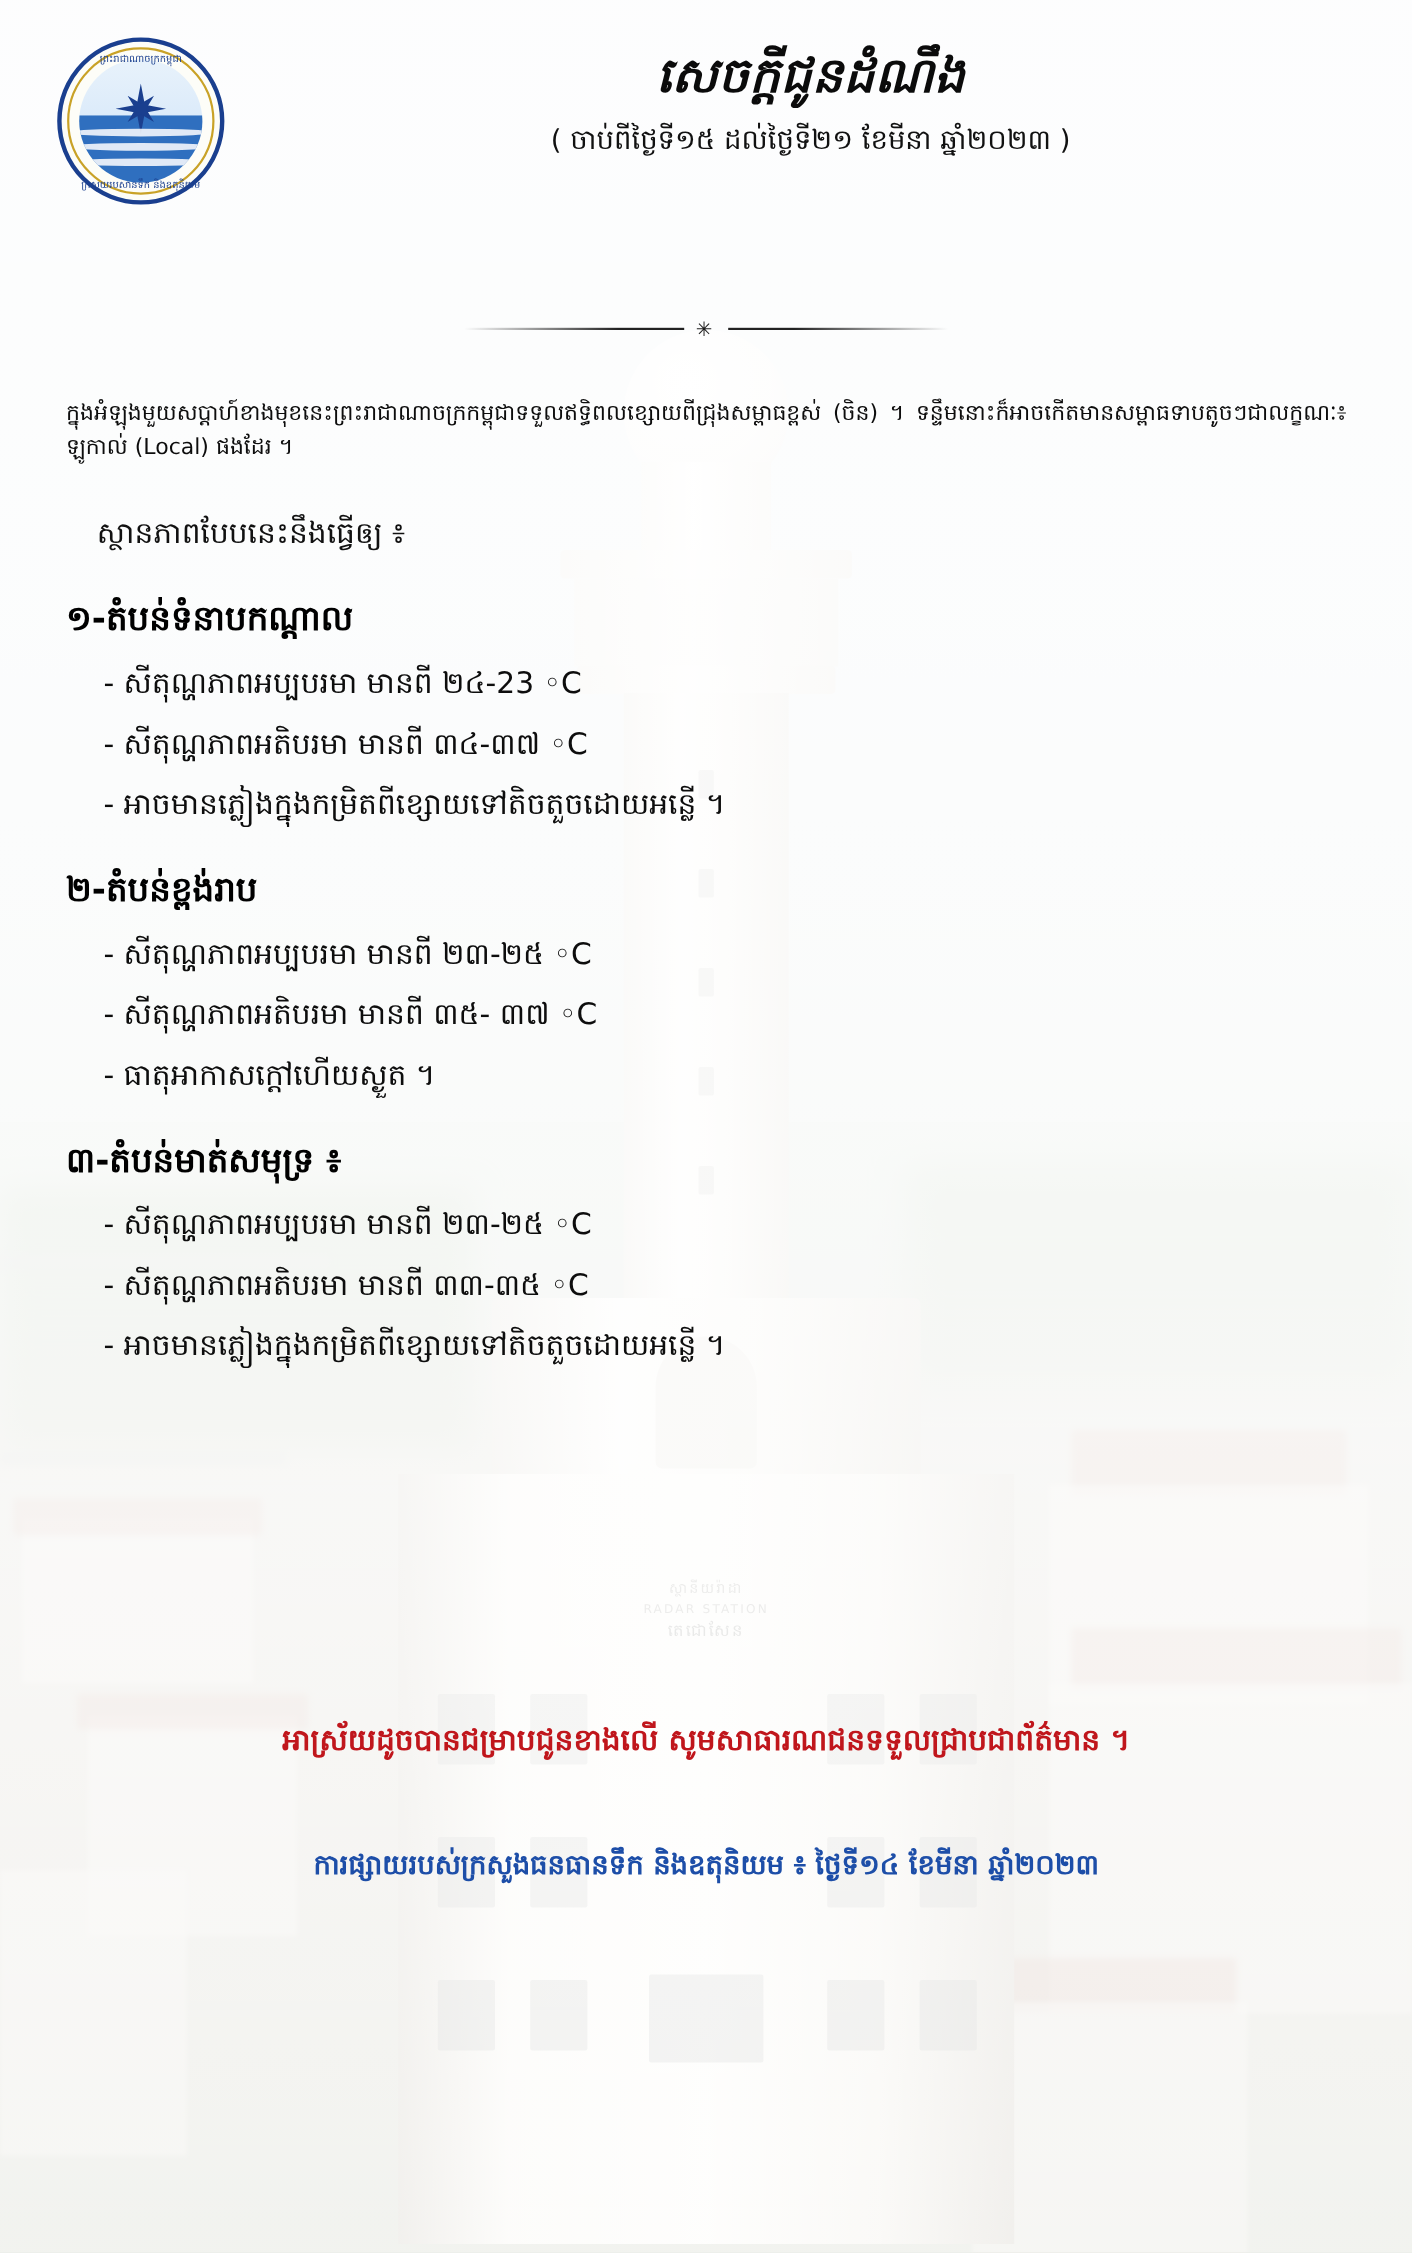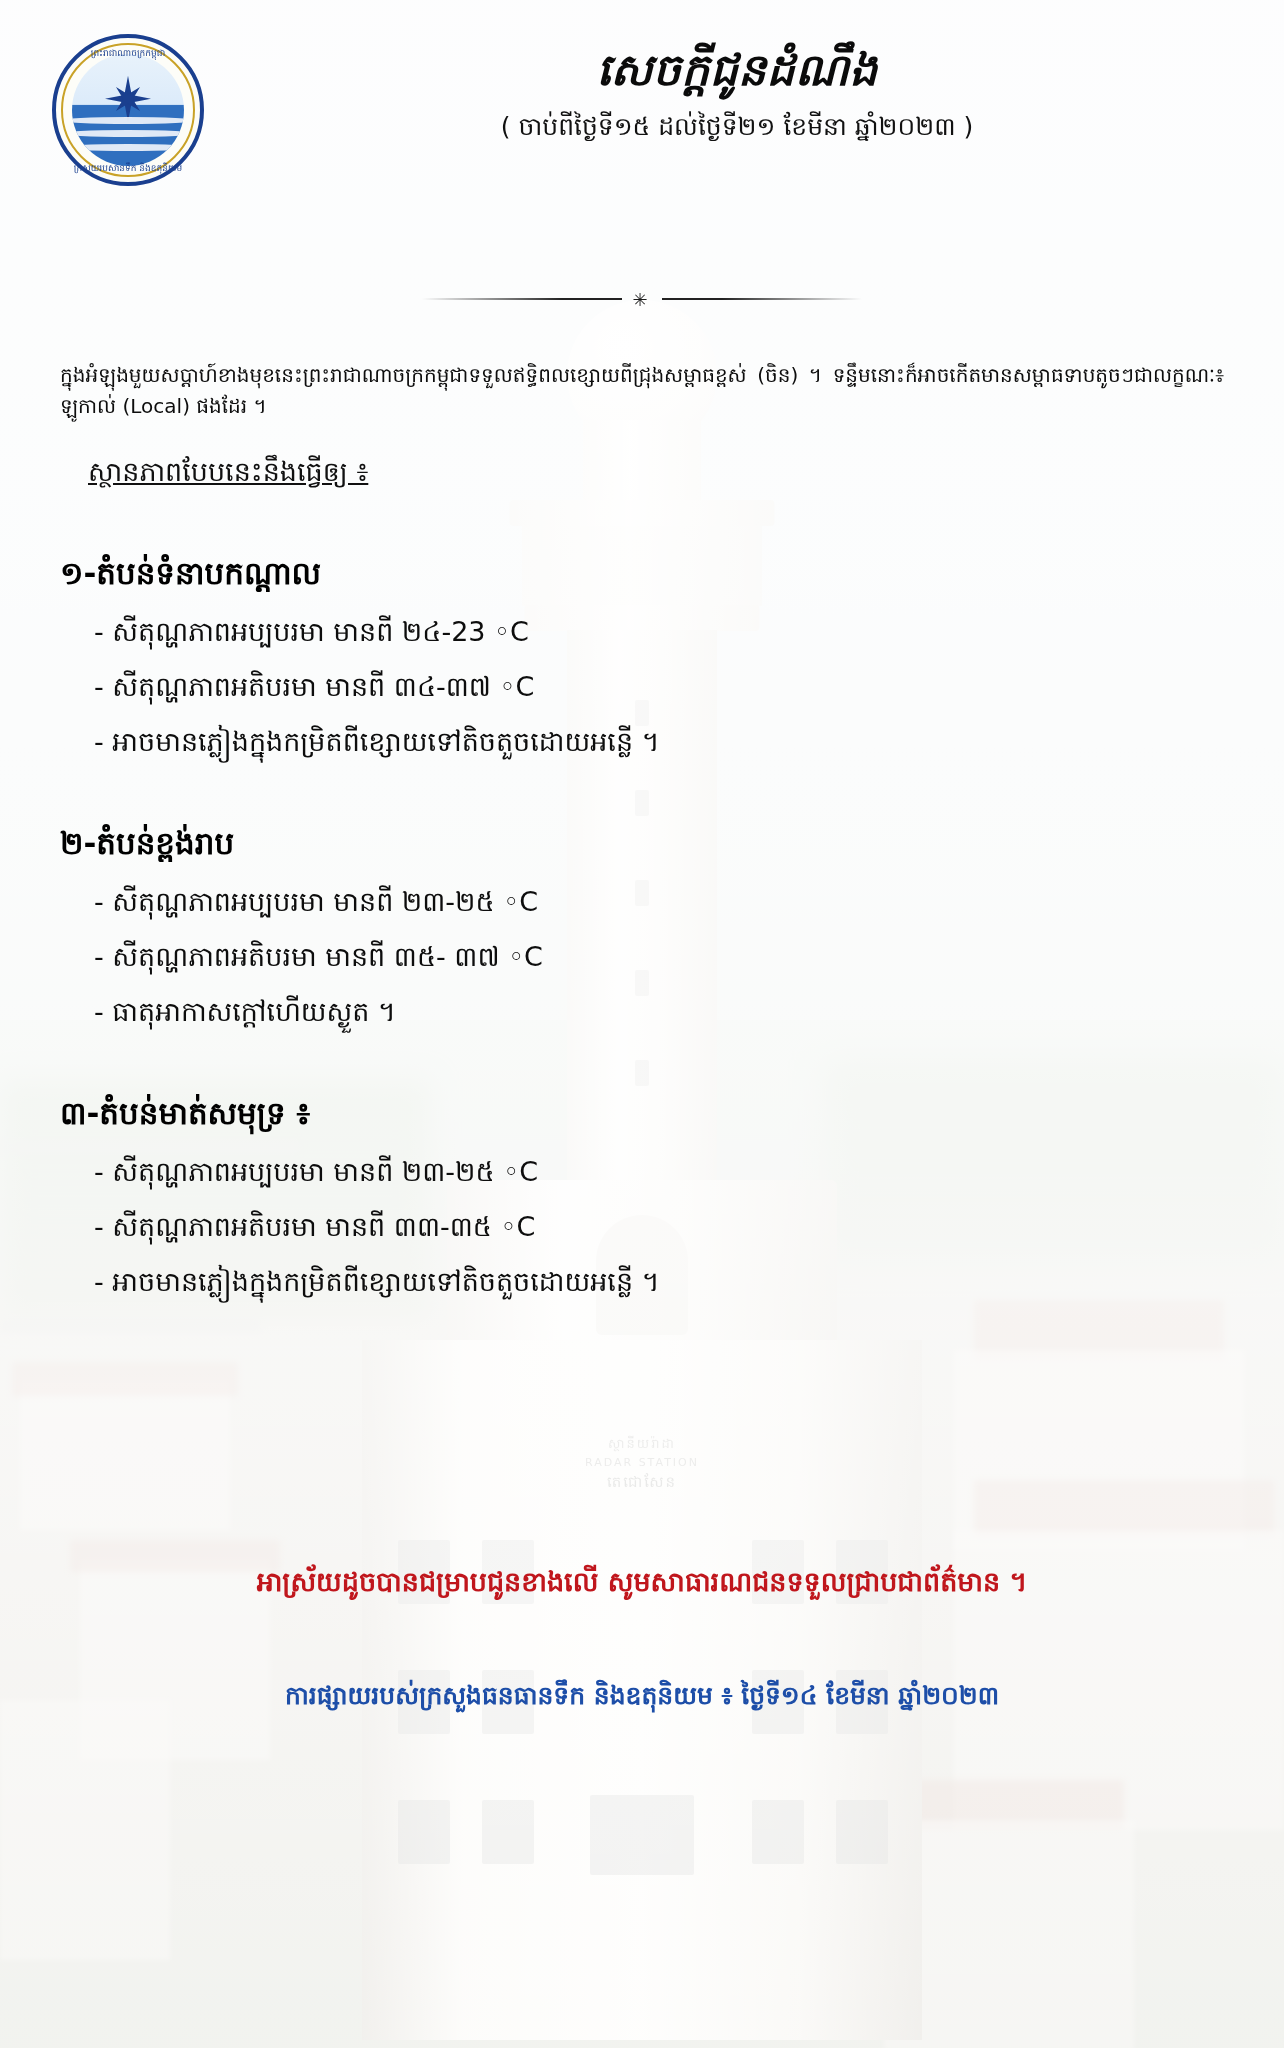--- a/index.html
+++ b/index.html
@@ -319,27 +319,26 @@
     right: 60px;
     top: 360px;
   }
   .para {
     font-size: 20px;
     line-height: 1.55;
     text-align: justify;
     color: #0d0d0d;
   }
   .lead {
-    margin-top: 33px;
+    margin-top: 46px;
     font-size: 27px;
     padding-left: 28px;
-    text-decoration: underline;
   }
   .section {
-    margin-top: 60px;
+    margin-top: 36px;
   }
   .section-title {
     font-size: 31px;
     font-weight: bold;
     color: #000;
   }
   .bullet {
     margin-top: 16px;
     padding-left: 34px;
     font-size: 27px;

